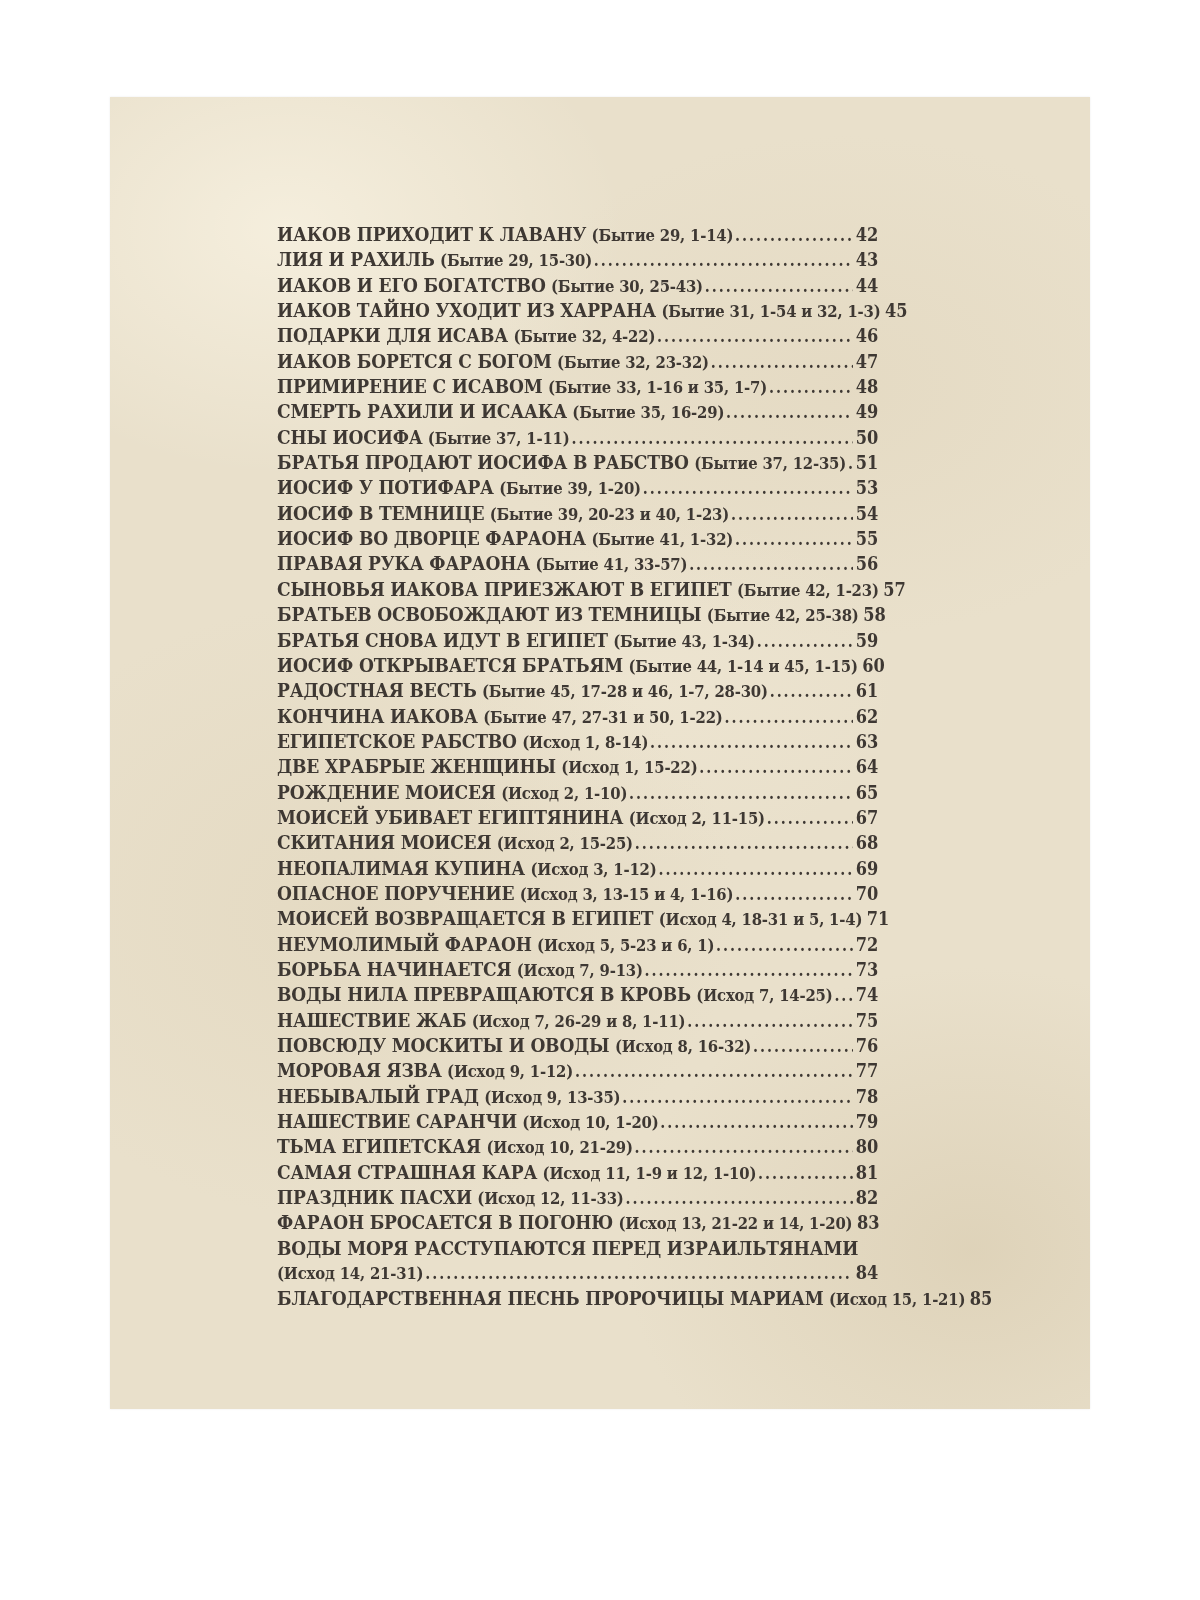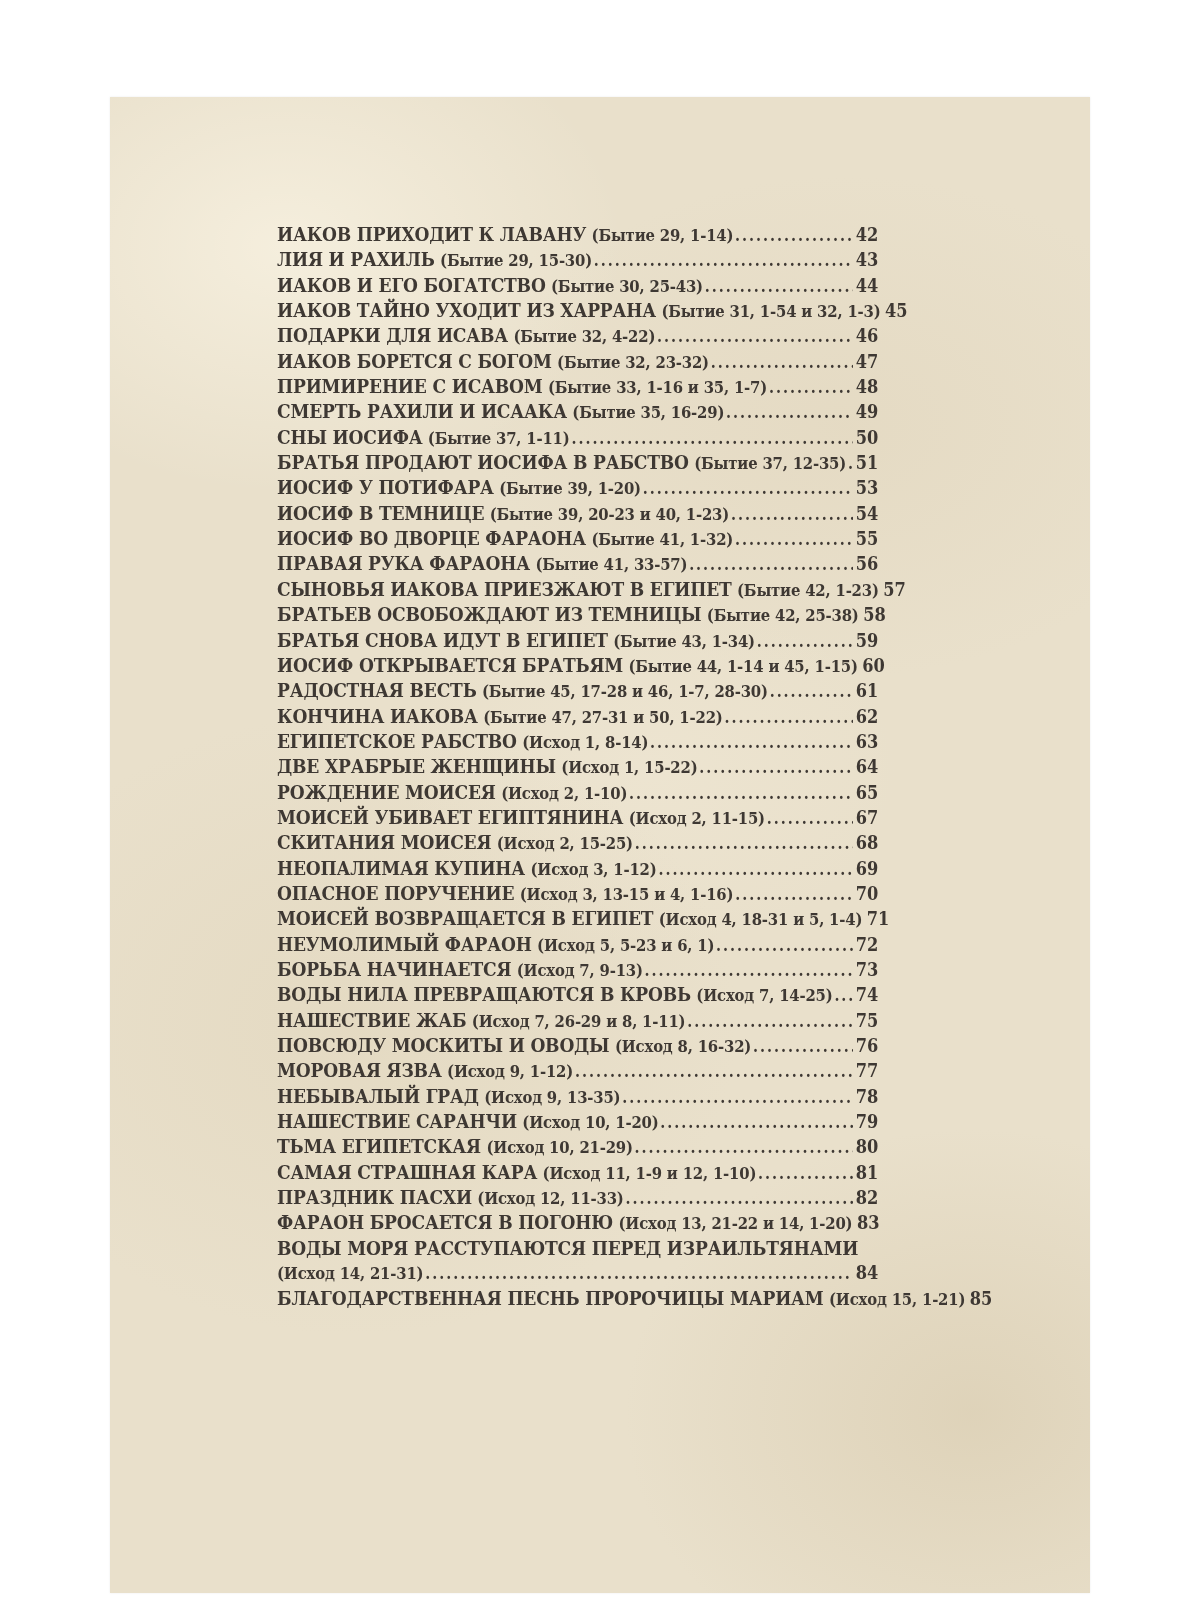--- a/index.html
+++ b/index.html
@@ -11,21 +11,21 @@
   body{
     width:1200px;height:1600px;
     background:var(--canvas-bg);
     position:relative;
     overflow:hidden;
     font-family:"DejaVu Serif", serif;
   }
   .sheet{
     position:absolute;
     left:110px;top:97px;
-    width:980px;height:1496px;
+    width:980px;height:1312px;
     background:
       radial-gradient(ellipse 520px 380px at 18% 10%, rgba(255,250,236,0.55), transparent 65%),
       radial-gradient(ellipse 600px 420px at 75% 22%, rgba(213,198,168,0.22), transparent 60%),
       radial-gradient(ellipse 640px 520px at 25% 62%, rgba(216,202,172,0.28), transparent 60%),
       radial-gradient(ellipse 560px 460px at 88% 88%, rgba(205,189,156,0.38), transparent 62%),
       radial-gradient(ellipse 420px 300px at 55% 45%, rgba(244,236,218,0.35), transparent 60%),
       var(--page-bg);
     box-shadow:0 0 2px rgba(0,0,0,0.08);
   }
   .toc{

